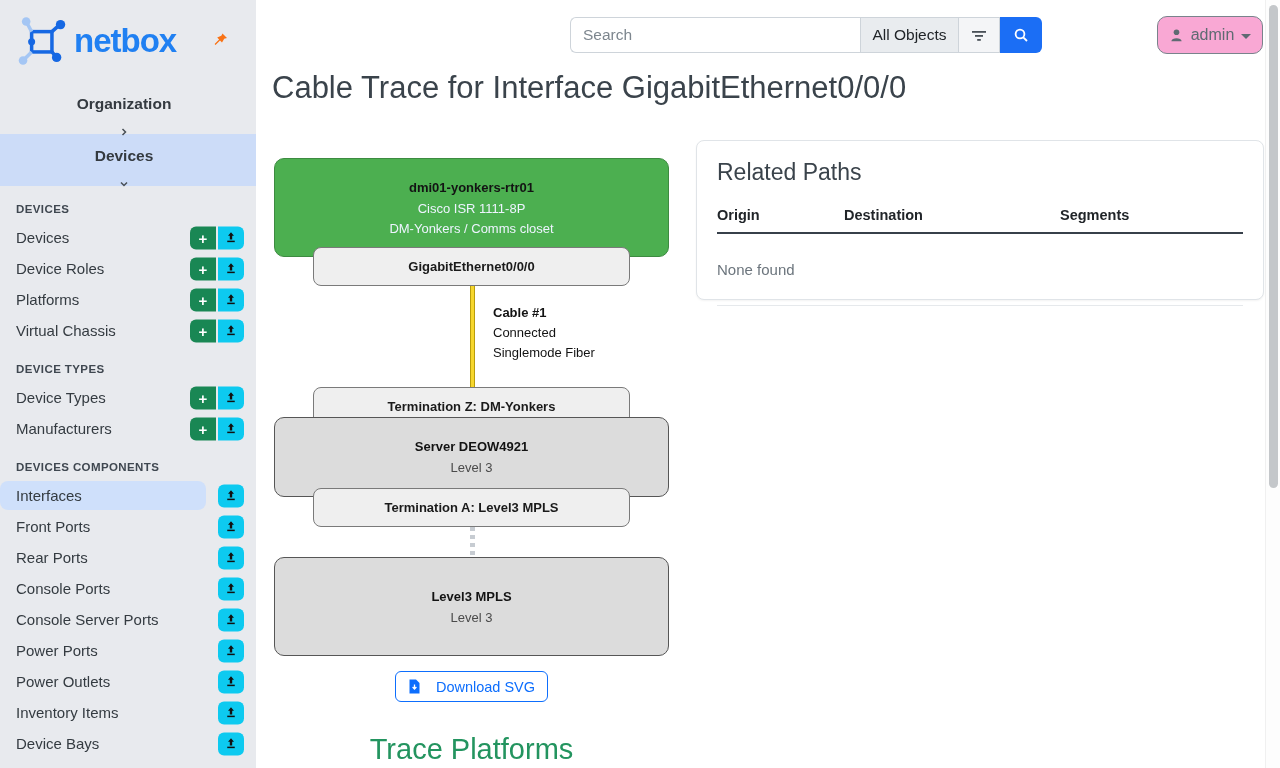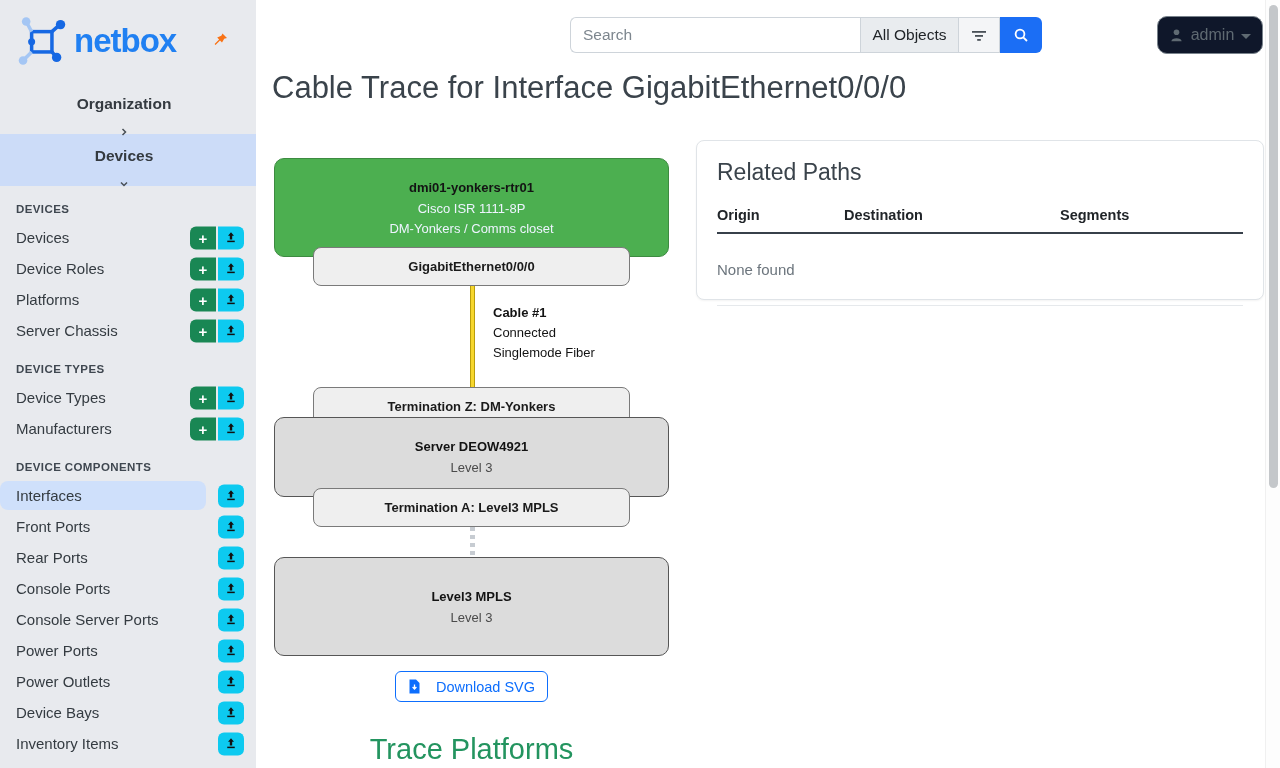--- a/index.html
+++ b/index.html
@@ -50,21 +50,21 @@
   .scope-seg { width:98px; height:36px; background:#e9ecef; border:1px solid #ced4da;
     border-right:none; display:flex; align-items:center; justify-content:center;
     font-size:15.5px; color:#212529; cursor:pointer; }
   .filter-seg { width:42px; height:36px; background:#f4f5f7; border:1px solid #ced4da;
     display:flex; align-items:center; justify-content:center; cursor:pointer; }
   .search-btn { width:42px; height:36px; background:#1b6ef5; border:none;
     border-radius:0 6px 6px 0; display:flex; align-items:center; justify-content:center;
     cursor:pointer; }
 
   .user-btn { position:absolute; left:901px; top:16px; width:106px; height:38px;
-    background:#0f172a; border:1px solid #79838c; border-radius:10px; display:flex;
+    background:#f9a8d4; border:1px solid #79838c; border-radius:10px; display:flex;
     align-items:center; justify-content:center; gap:7px; cursor:pointer;
     font-size:16px; color:#5f6a72; }
   .caret-down { width:0; height:0; border-left:5px solid transparent;
     border-right:5px solid transparent; border-top:5px solid #5f6a72; margin-top:2px; }
 
   .page-title { position:absolute; left:16px; top:70px; font-size:31px; font-weight:400;
     color:#3a434b; white-space:nowrap; }
 
   
   .diagram { position:absolute; left:16px; top:158px; width:399px; height:500px; }
@@ -227,21 +227,21 @@
           <button class="btn-import">
             <svg width="12" height="12" viewBox="0 0 16 16">
                 <path d="M8 1 L12 5.5 H9.6 V10.5 H6.4 V5.5 H4 Z" fill="#111"></path>
                 <rect x="3" y="12.2" width="10" height="2" fill="#111"></rect>
               </svg>
           </button>
         </span>
       </div>
       <div class="s-item">
 
-        <span class="s-label">Server Chassis</span>
+        <span class="s-label">Virtual Chassis</span>
         <span class="btns">
           <button class="btn-add"></button>
           <button class="btn-import">
             <svg width="12" height="12" viewBox="0 0 16 16">
                 <path d="M8 1 L12 5.5 H9.6 V10.5 H6.4 V5.5 H4 Z" fill="#111"></path>
                 <rect x="3" y="12.2" width="10" height="2" fill="#111"></rect>
               </svg>
           </button>
         </span>
       </div>
@@ -268,21 +268,21 @@
           <button class="btn-add"></button>
           <button class="btn-import">
             <svg width="12" height="12" viewBox="0 0 16 16">
                 <path d="M8 1 L12 5.5 H9.6 V10.5 H6.4 V5.5 H4 Z" fill="#111"></path>
                 <rect x="3" y="12.2" width="10" height="2" fill="#111"></rect>
               </svg>
           </button>
         </span>
       </div>
 
-      <div class="sec-header">DEVICE COMPONENTS</div>
+      <div class="sec-header">DEVICES COMPONENTS</div>
 
       <div class="s-item active">
         <span class="hl"></span>
         <span class="s-label">Interfaces</span>
         <span class="btns">
           <button class="btn-import solo">
             <svg width="12" height="12" viewBox="0 0 16 16">
                 <path d="M8 1 L12 5.5 H9.6 V10.5 H6.4 V5.5 H4 Z" fill="#111"></path>
                 <rect x="3" y="12.2" width="10" height="2" fill="#111"></rect>
               </svg>
@@ -356,33 +356,33 @@
           <button class="btn-import solo">
             <svg width="12" height="12" viewBox="0 0 16 16">
                 <path d="M8 1 L12 5.5 H9.6 V10.5 H6.4 V5.5 H4 Z" fill="#111"></path>
                 <rect x="3" y="12.2" width="10" height="2" fill="#111"></rect>
               </svg>
           </button>
         </span>
       </div>
       <div class="s-item">
 
+        <span class="s-label">Inventory Items</span>
+        <span class="btns">
+          <button class="btn-import solo">
+            <svg width="12" height="12" viewBox="0 0 16 16">
+                <path d="M8 1 L12 5.5 H9.6 V10.5 H6.4 V5.5 H4 Z" fill="#111"></path>
+                <rect x="3" y="12.2" width="10" height="2" fill="#111"></rect>
+              </svg>
+          </button>
+        </span>
+      </div>
+      <div class="s-item">
+
         <span class="s-label">Device Bays</span>
-        <span class="btns">
-          <button class="btn-import solo">
-            <svg width="12" height="12" viewBox="0 0 16 16">
-                <path d="M8 1 L12 5.5 H9.6 V10.5 H6.4 V5.5 H4 Z" fill="#111"></path>
-                <rect x="3" y="12.2" width="10" height="2" fill="#111"></rect>
-              </svg>
-          </button>
-        </span>
-      </div>
-      <div class="s-item">
-
-        <span class="s-label">Inventory Items</span>
         <span class="btns">
           <button class="btn-import solo">
             <svg width="12" height="12" viewBox="0 0 16 16">
                 <path d="M8 1 L12 5.5 H9.6 V10.5 H6.4 V5.5 H4 Z" fill="#111"></path>
                 <rect x="3" y="12.2" width="10" height="2" fill="#111"></rect>
               </svg>
           </button>
         </span>
       </div>
     </div>

